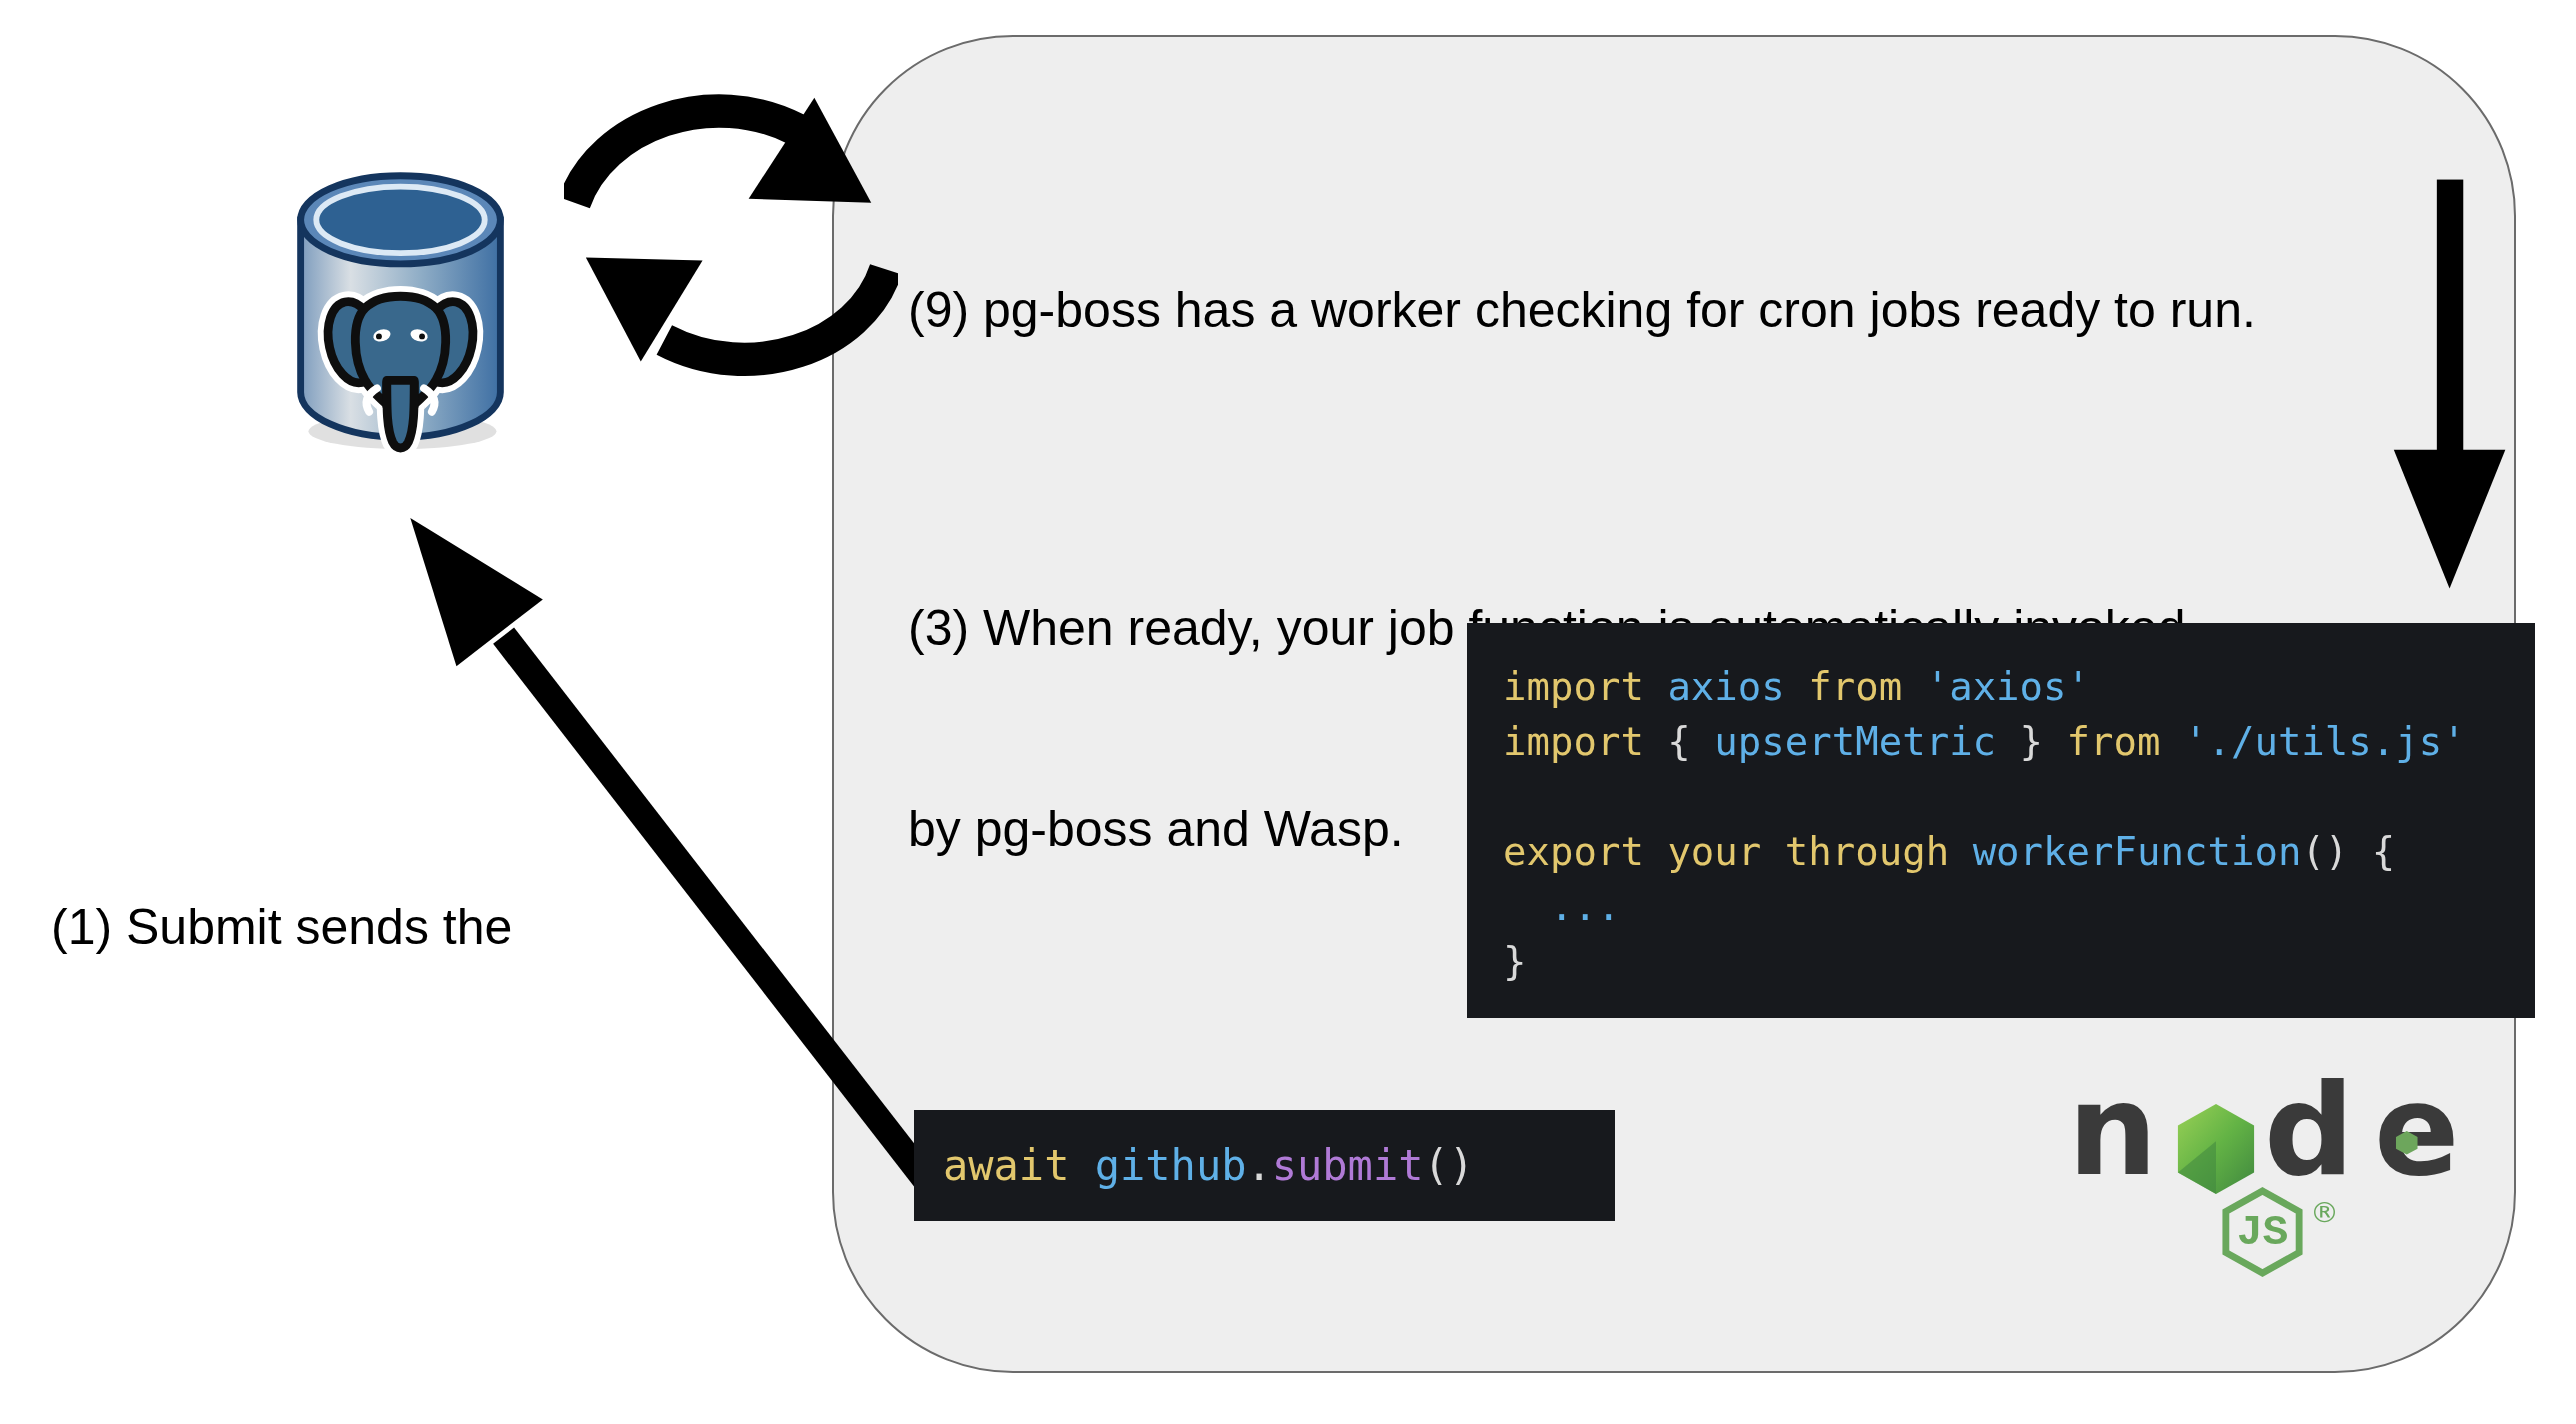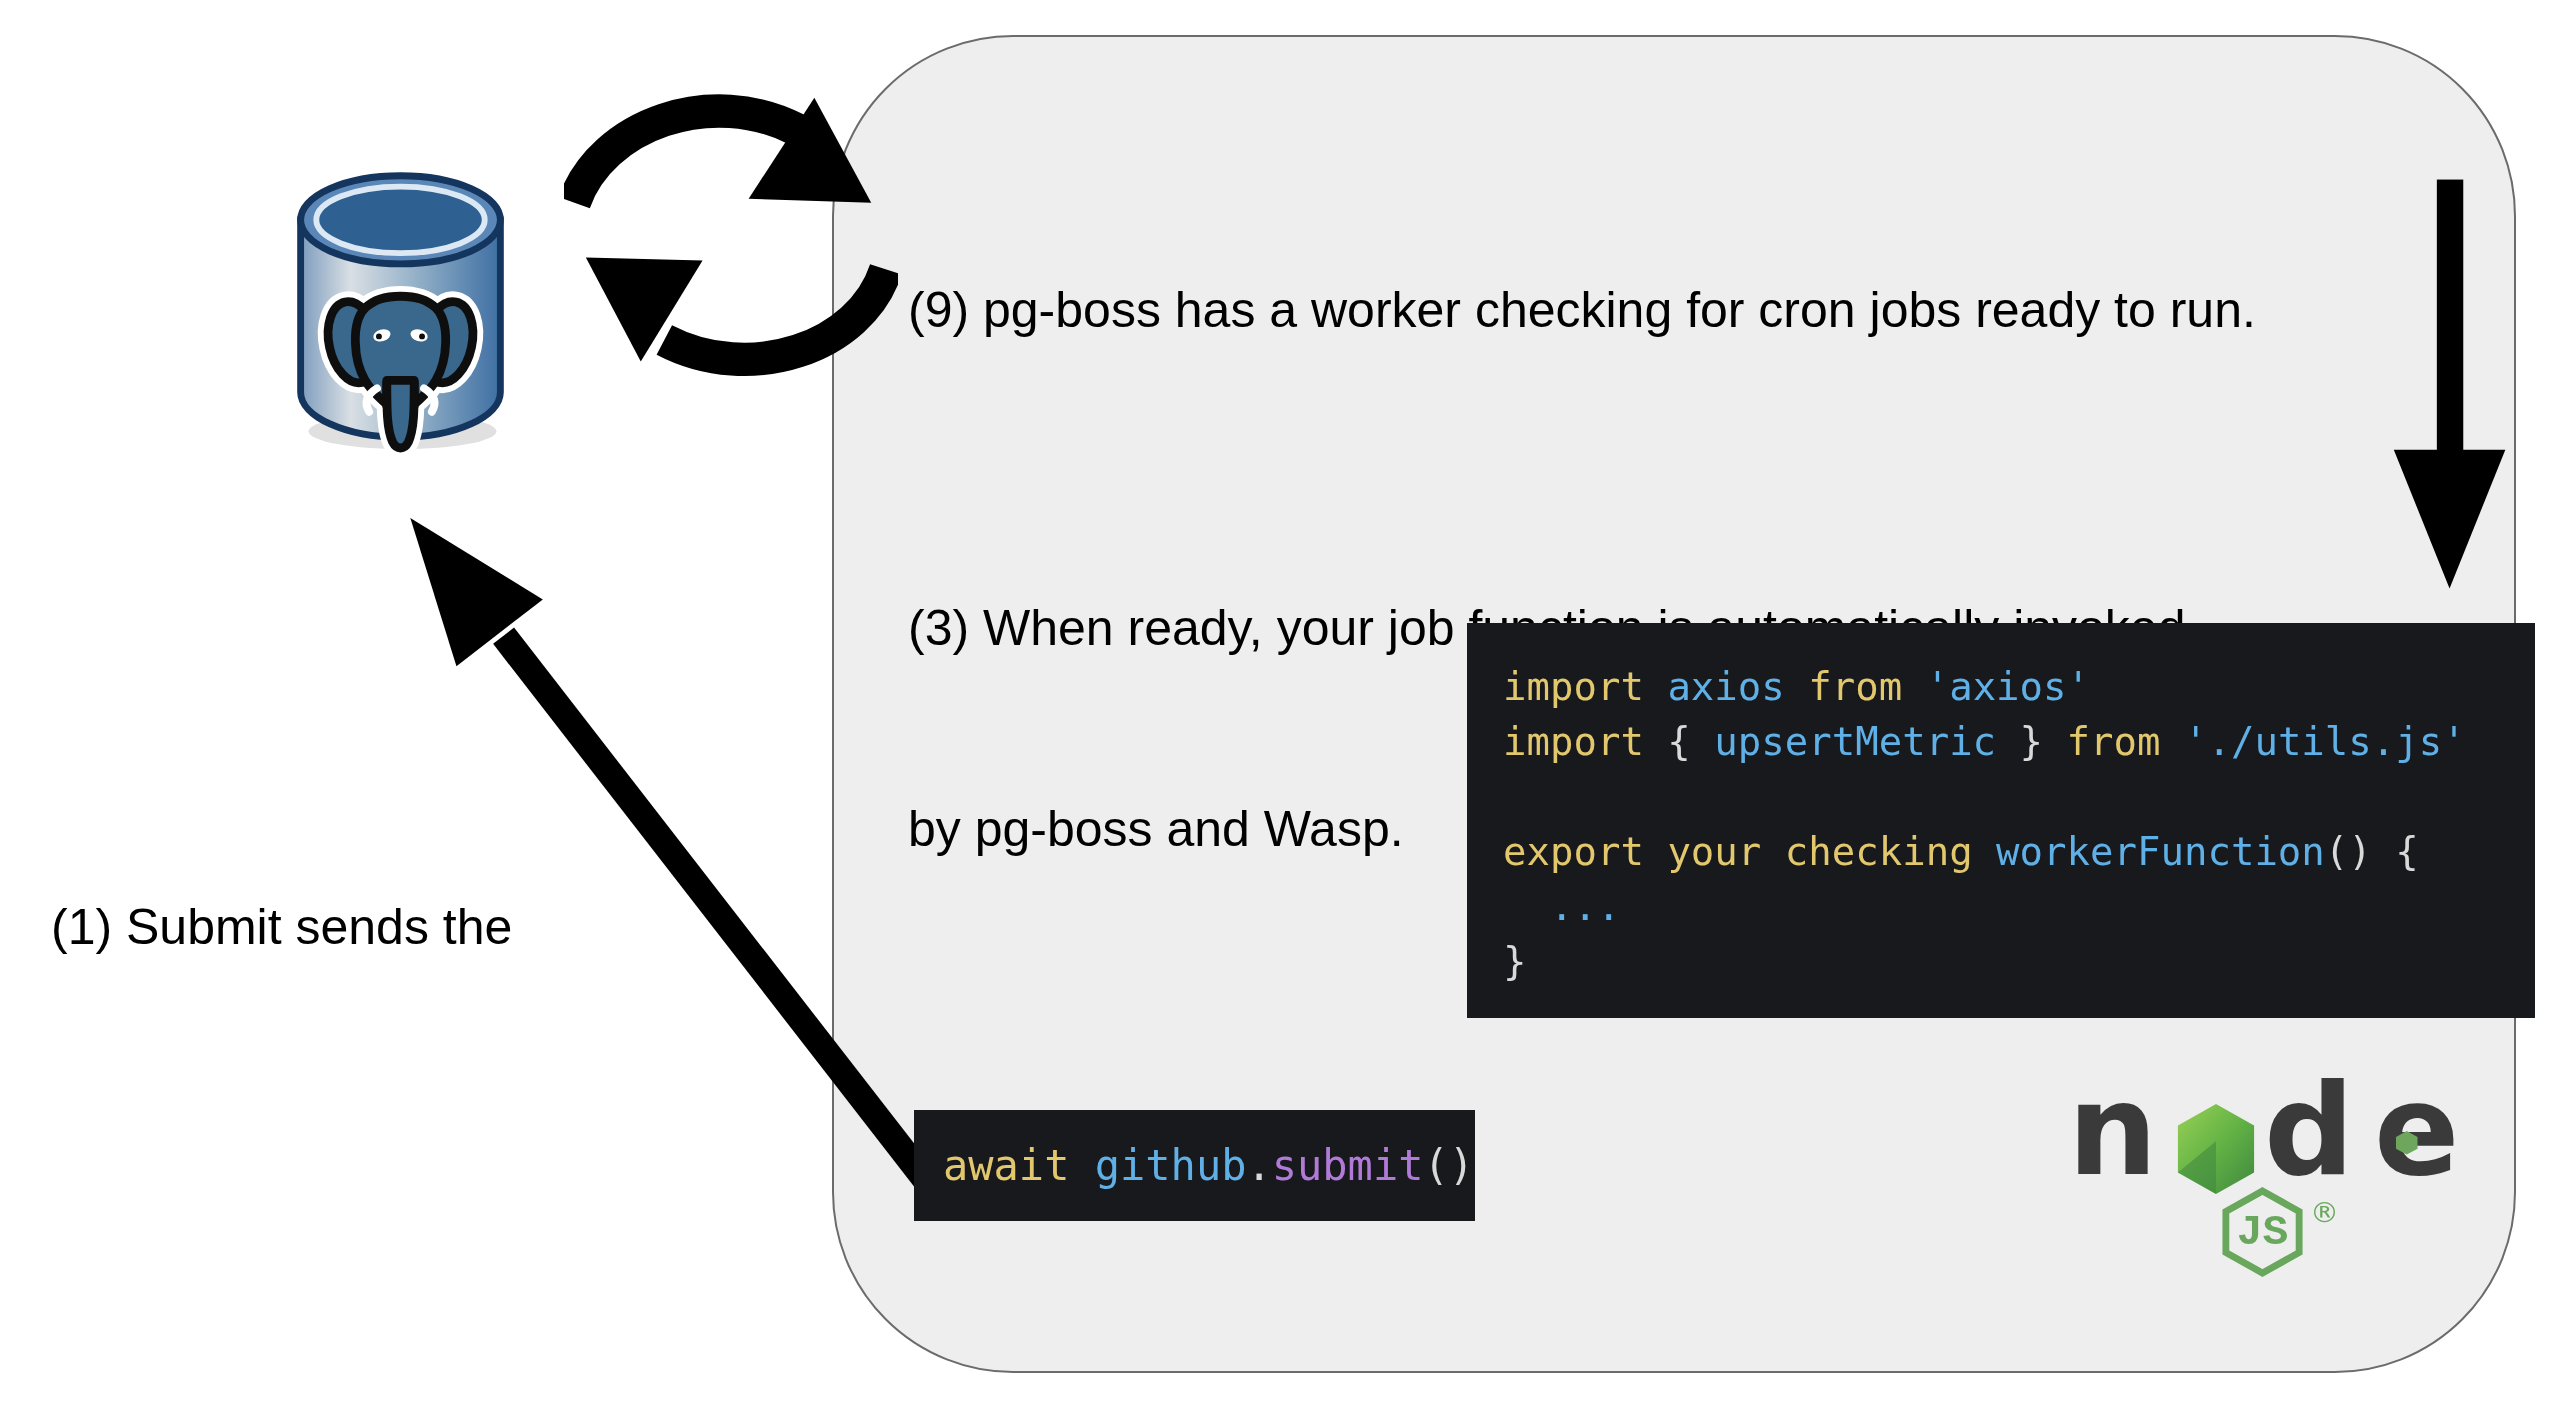--- a/index.html
+++ b/index.html
@@ -31,21 +31,21 @@
     font-family:"DejaVu Sans Mono", monospace;
     color:var(--code-punct,#d9d9d9);
   }
   .worker-code{
     left:1467px;top:623px;width:1068px;height:395px;
     padding:36px 0 0 36px;box-sizing:border-box;
     font-size:39px;line-height:55px;
   }
   .code-line{white-space:pre;height:55px;}
   .submit-code{
-    left:914px;top:1110px;width:561px;height:111px;
+    left:914px;top:1110px;width:701px;height:111px;
     font-size:42px;display:flex;align-items:center;
     padding-left:29px;box-sizing:border-box;white-space:pre;
   }
   .tok-kw{color:var(--code-keyword,#e2c76d);}
   .tok-id{color:var(--code-ident,#5fb0e7);}
   .tok-str{color:var(--code-string,#5fb0e7);}
   .tok-pl{color:var(--code-punct,#d9d9d9);}
   .tok-fn{color:var(--code-fn,#b07ad6);}
 
   
@@ -138,21 +138,21 @@
 <svg class="abs" style="left:373px;top:461px;" width="589" height="746" viewBox="0 0 600 760">
   <line x1="565" y1="735" x2="133" y2="178" stroke="#000" stroke-width="27"></line>
   <polygon points="38,58 173,141 85,209" fill="#000"></polygon>
 </svg>
 
 <div class="abs codeblock worker-code">
   <div class="code-lines">
       <div class="code-line"><span class="tok-kw">import</span><span class="tok-pl"> </span><span class="tok-id">axios</span><span class="tok-pl"> </span><span class="tok-kw">from</span><span class="tok-pl"> </span><span class="tok-str">'axios'</span></div>
       <div class="code-line"><span class="tok-kw">import</span><span class="tok-pl"> { </span><span class="tok-id">upsertMetric</span><span class="tok-pl"> } </span><span class="tok-kw">from</span><span class="tok-pl"> </span><span class="tok-str">'./utils.js'</span></div>
       <div class="code-line"></div>
-      <div class="code-line"><span class="tok-kw">export</span><span class="tok-pl"> </span><span class="tok-kw">your</span><span class="tok-pl"> </span><span class="tok-kw">checking</span><span class="tok-pl"> </span><span class="tok-id">workerFunction</span><span class="tok-pl">() {</span></div>
+      <div class="code-line"><span class="tok-kw">export</span><span class="tok-pl"> </span><span class="tok-kw">your</span><span class="tok-pl"> </span><span class="tok-kw">through</span><span class="tok-pl"> </span><span class="tok-id">workerFunction</span><span class="tok-pl">() {</span></div>
       <div class="code-line"><span class="tok-id">  ...</span></div>
       <div class="code-line"><span class="tok-pl">}</span></div>
     </div>
 </div>
 
 <div class="abs codeblock submit-code">
   <span class="code-tokens"><span class="tok-kw">await</span><span class="tok-pl"> </span><span class="tok-id">github</span><span class="tok-pl">.</span><span class="tok-fn">submit</span><span class="tok-pl">()</span></span>
 </div>
 
 <div class="abs node-logo">

